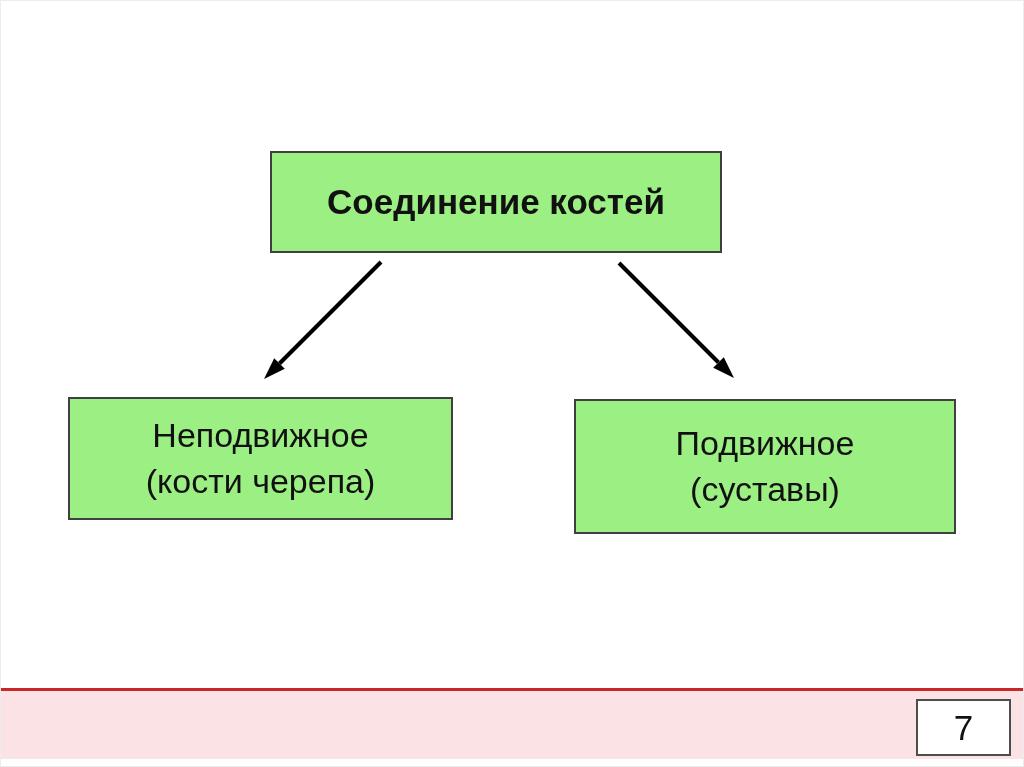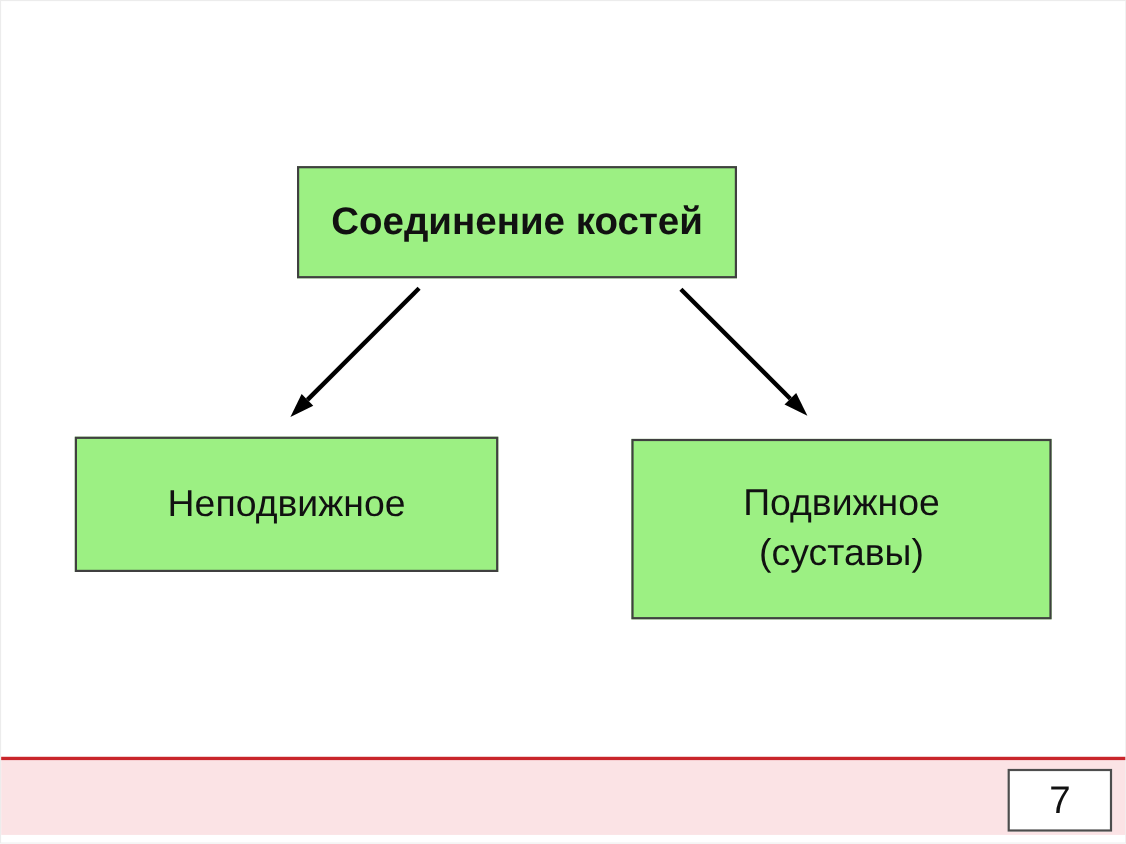--- a/index.html
+++ b/index.html
@@ -26,38 +26,38 @@
     display: flex;
     flex-direction: column;
     align-items: center;
     justify-content: center;
     text-align: center;
     line-height: 1.35;
   }
   .node-root {
     left: 269px;
     top: 150px;
-    width: 400px;
+    width: 452px;
     height: 102px;
     font-size: 35px;
     font-weight: bold;
   }
   .node-left {
     left: 67px;
     top: 396px;
     width: 385px;
     height: 123px;
     font-size: 34px;
     font-weight: normal;
   }
   .node-right {
     left: 573px;
     top: 398px;
     width: 382px;
-    height: 164px;
+    height: 135px;
     font-size: 34px;
     font-weight: normal;
   }
   .node-line {
     display: block;
   }
   .arrows-layer {
     position: absolute;
     left: 0;
     top: 0;
@@ -113,20 +113,21 @@
       <polygon class="arrow-head" points="263,378 273.2,357.2 283.8,367.8"></polygon>
     </g>
     <g>
       <line class="arrow-line" x1="618" y1="262" x2="717.5" y2="361.5"></line>
       <polygon class="arrow-head" points="733,377 712.2,366.8 722.8,356.2"></polygon>
     </g>
   </svg>
 
   <div class="node node-left">
     <span class="node-line">Неподвижное</span>
+    <span class="node-line">(кости черепа)</span>
   </div>
 
   <div class="node node-right">
     <span class="node-line">Подвижное</span>
     <span class="node-line">(суставы)</span>
   </div>
 
   <div class="footer-bar"></div>
 
   <div class="page-number-box">

